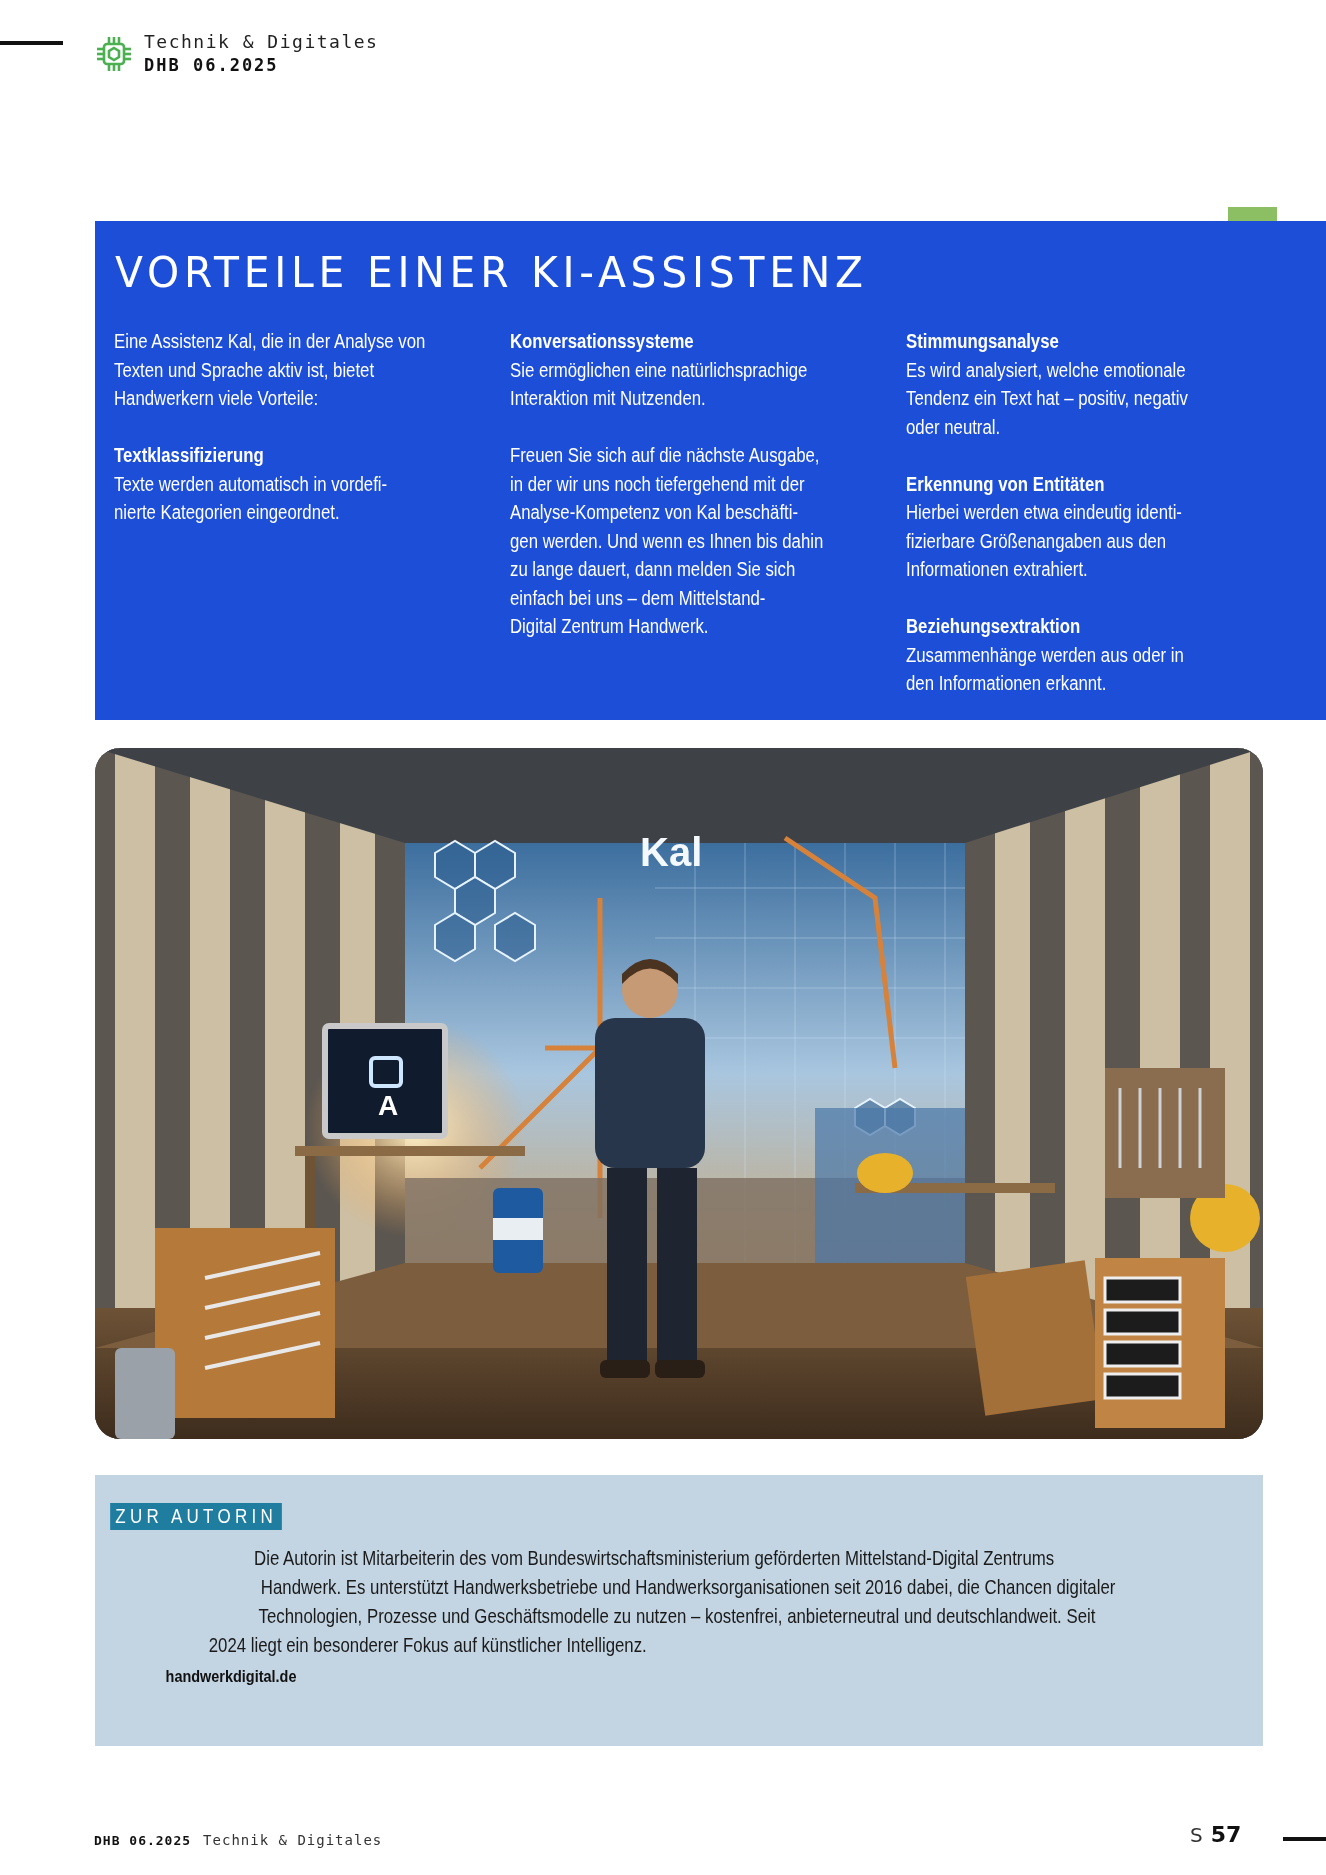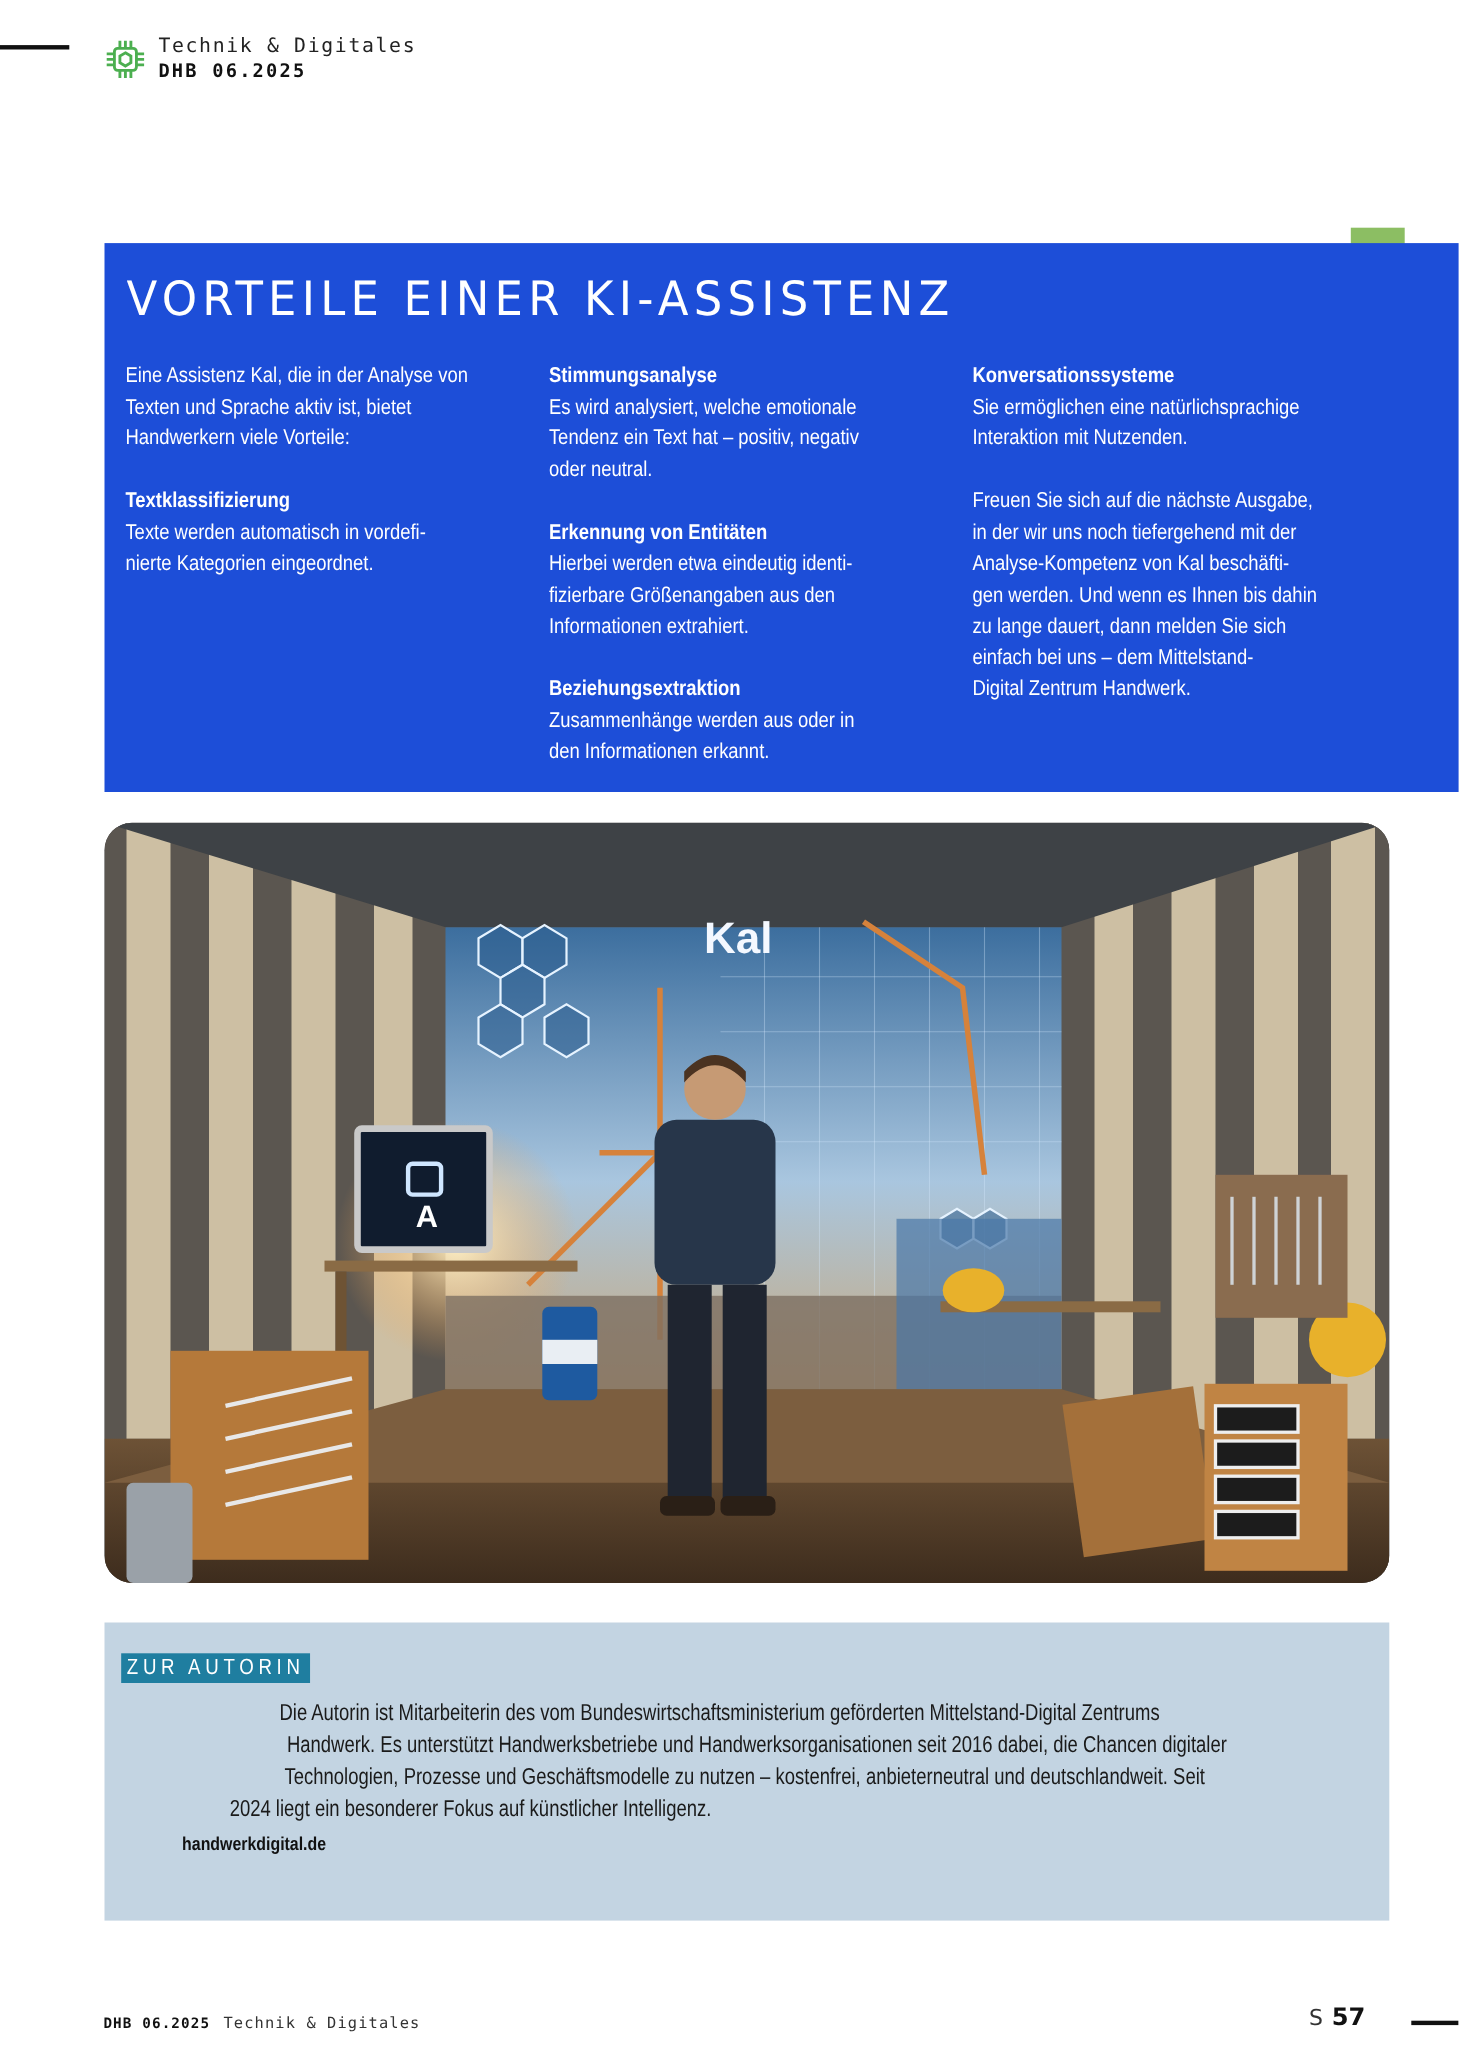--- a/index.html
+++ b/index.html
@@ -11,21 +11,21 @@
   .header { position: absolute; left: 94px; top: 33px; display: flex; align-items: center; gap: 10px; }
   .chip-icon { width: 40px; height: 40px; }
   .header-text { display: flex; flex-direction: column; line-height: 1; }
   .header-section { font-family: "DejaVu Sans Mono", monospace; font-size: 18px; letter-spacing: 1.5px; color: #222; }
   .header-issue { font-family: "DejaVu Sans Mono", monospace; font-weight: bold; font-size: 17px; letter-spacing: 2px; margin-top: 6px; color: #111; }
 
   
   .green-accent { position: absolute; left: 1228px; top: 207px; width: 49px; height: 49px; background: #8CBE63; }
   .feature-box { position: absolute; left: 95px; top: 221px; width: 1314px; height: 499px; background: #1d4ed8; color: #fff; padding: 30px 20px 0 20px; }
   .feature-title { font-family: "DejaVu Sans", sans-serif; font-size: 43px; letter-spacing: 5px; font-weight: normal; margin-left: 0; line-height: 1; transform: scaleX(0.95); transform-origin: left; }
-  .columns { position: absolute; left: 19px; top: 106px; display: grid; grid-template-columns: 384px 384px 384px; column-gap: 1px; }
+  .columns { position: absolute; left: 19px; top: 106px; display: grid; grid-template-columns: 384px 384px 384px; column-gap: 12px; }
   .col { font-family: "Liberation Sans Narrow", "Liberation Sans", sans-serif; font-size: 19.5px; line-height: 28.5px; padding-right: 8px; }
   .col p { margin-bottom: 28.5px; }
   .col .head { font-weight: bold; display: block; }
   .col .narrow { display: inline-block; transform: scaleX(0.86); transform-origin: left; white-space: nowrap; }
 
   
   .photo { position: absolute; left: 95px; top: 748px; width: 1168px; height: 691px; overflow: hidden; background: #3a3a3a; border-radius: 25px; }
   .photo svg { display: block; }
 
   
@@ -88,52 +88,52 @@
       </p>
       <p>
         <span class="head narrow">Textklassifizierung</span>
         <span class="narrow">Texte werden automatisch in vordefi-</span><br>
         <span class="narrow">nierte Kategorien eingeordnet.</span>
       </p>
     </div>
 
     <div class="col">
       <p>
-        <span class="head narrow">Stimmungsanalyse</span>
-        <span class="narrow">Es wird analysiert, welche emotionale</span><br>
-        <span class="narrow">Tendenz ein Text hat – positiv, negativ</span><br>
-        <span class="narrow">oder neutral.</span>
-      </p>
-      <p>
-        <span class="head narrow">Erkennung von Entitäten</span>
-        <span class="narrow">Hierbei werden etwa eindeutig identi-</span><br>
-        <span class="narrow">fizierbare Größenangaben aus den</span><br>
-        <span class="narrow">Informationen extrahiert.</span>
-      </p>
-      <p>
-        <span class="head narrow">Beziehungsextraktion</span>
-        <span class="narrow">Zusammenhänge werden aus oder in</span><br>
-        <span class="narrow">den Informationen erkannt.</span>
-      </p>
-    </div>
-
-    <div class="col">
-      <p>
         <span class="head narrow">Konversationssysteme</span>
         <span class="narrow">Sie ermöglichen eine natürlichsprachige</span><br>
         <span class="narrow">Interaktion mit Nutzenden.</span>
       </p>
       <p>
         <span class="narrow">Freuen Sie sich auf die nächste Ausgabe,</span><br>
         <span class="narrow">in der wir uns noch tiefergehend mit der</span><br>
         <span class="narrow">Analyse-Kompetenz von Kal beschäfti-</span><br>
         <span class="narrow">gen werden. Und wenn es Ihnen bis dahin</span><br>
         <span class="narrow">zu lange dauert, dann melden Sie sich</span><br>
         <span class="narrow">einfach bei uns – dem Mittelstand-</span><br>
         <span class="narrow">Digital Zentrum Handwerk.</span>
+      </p>
+    </div>
+
+    <div class="col">
+      <p>
+        <span class="head narrow">Stimmungsanalyse</span>
+        <span class="narrow">Es wird analysiert, welche emotionale</span><br>
+        <span class="narrow">Tendenz ein Text hat – positiv, negativ</span><br>
+        <span class="narrow">oder neutral.</span>
+      </p>
+      <p>
+        <span class="head narrow">Erkennung von Entitäten</span>
+        <span class="narrow">Hierbei werden etwa eindeutig identi-</span><br>
+        <span class="narrow">fizierbare Größenangaben aus den</span><br>
+        <span class="narrow">Informationen extrahiert.</span>
+      </p>
+      <p>
+        <span class="head narrow">Beziehungsextraktion</span>
+        <span class="narrow">Zusammenhänge werden aus oder in</span><br>
+        <span class="narrow">den Informationen erkannt.</span>
       </p>
     </div>
   </div>
 </div>
 
 <div class="photo">
   <svg width="1168" height="691" viewBox="0 0 1168 691">
     <defs>
       <linearGradient id="sky" x1="0" y1="0" x2="0" y2="1">
         <stop offset="0" stop-color="#3c6e9e"></stop>

